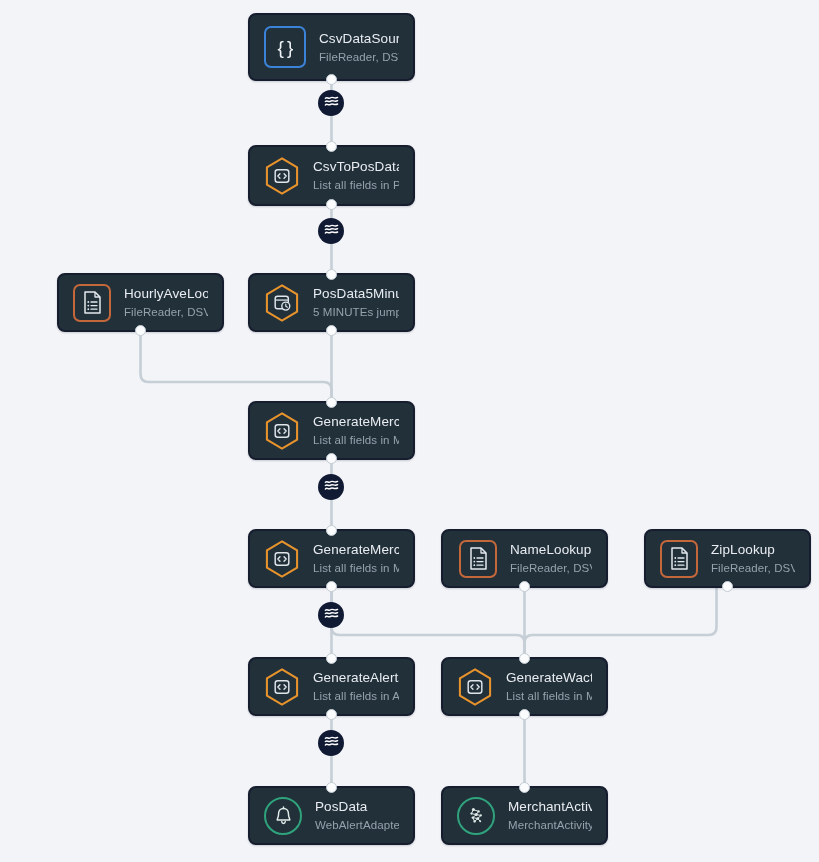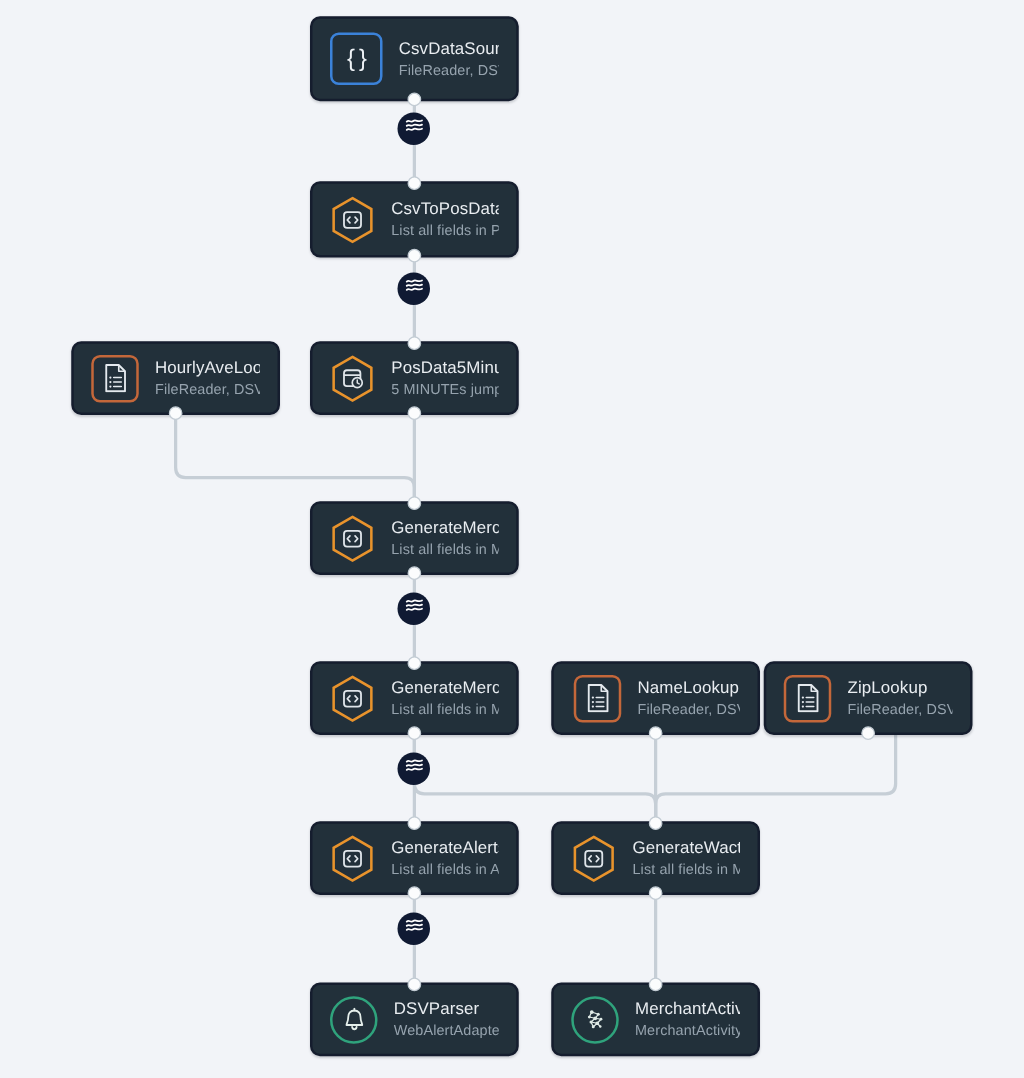--- a/index.html
+++ b/index.html
@@ -219,21 +219,21 @@
         <path d="M8 11 H14 M8 14.6 H14 M8 18.2 H14" stroke="#e4e9ee" stroke-width="1.3" stroke-linecap="round"></path>
       </svg>
     </div>
     <div class="labels">
       <div class="title">NameLookup</div>
       <div class="subtitle">FileReader, DSVParser</div>
     </div>
     <div class="port" style="left:50%;margin-left:-5.5px;bottom:-6px;"></div>
   </div>
 
-  <div class="node" style="left:611px;top:529px;width:167px;height:59px;">
+  <div class="node" style="left:644px;top:529px;width:167px;height:59px;">
     <div class="badge sq-orange" style="width:34px;height:34px;">
       <svg width="19" height="23" viewBox="0 0 19 23">
         <path d="M2 1 H12 L17 6 V22 H2 Z" fill="none" stroke="#e4e9ee" stroke-width="1.5" stroke-linejoin="round"></path>
         <path d="M12 1 V6 H17" fill="none" stroke="#e4e9ee" stroke-width="1.3" stroke-linejoin="round"></path>
         <circle cx="5.3" cy="11" r="0.9" fill="#e4e9ee"></circle>
         <circle cx="5.3" cy="14.6" r="0.9" fill="#e4e9ee"></circle>
         <circle cx="5.3" cy="18.2" r="0.9" fill="#e4e9ee"></circle>
         <path d="M8 11 H14 M8 14.6 H14 M8 18.2 H14" stroke="#e4e9ee" stroke-width="1.3" stroke-linecap="round"></path>
       </svg>
     </div>
@@ -278,21 +278,21 @@
 
   <div class="node" style="left:248px;top:786px;width:167px;height:59px;">
     <div class="badge circle-green" style="width:34px;height:34px;">
       <svg width="19" height="20" viewBox="0 0 19 20">
         <path d="M9.5 2.4 C6.3 2.4 4.6 4.6 4.6 7.6 C4.6 11.4 3.2 12.6 3.2 14 H15.8 C15.8 12.6 14.4 11.4 14.4 7.6 C14.4 4.6 12.7 2.4 9.5 2.4 Z" fill="none" stroke="#e4eeea" stroke-width="1.45" stroke-linejoin="round"></path>
         <path d="M9.5 1 V2.4" stroke="#e4eeea" stroke-width="1.45" stroke-linecap="round"></path>
         <path d="M7.7 15.6 C7.9 16.8 8.6 17.4 9.5 17.4 C10.4 17.4 11.1 16.8 11.3 15.6" fill="none" stroke="#e4eeea" stroke-width="1.45" stroke-linecap="round"></path>
       </svg>
     </div>
     <div class="labels">
-      <div class="title">DSVParser</div>
+      <div class="title">PosData</div>
       <div class="subtitle">WebAlertAdapter</div>
     </div>
     <div class="port" style="left:50%;margin-left:-5.5px;top:-6px;"></div>
   </div>
 
   <div class="node" style="left:441px;top:786px;width:167px;height:59px;">
     <div class="badge circle-green" style="width:34px;height:34px;">
       <svg width="21" height="21" viewBox="0 0 21 21">
         <g fill="#dfeae6">
           <circle cx="7.4" cy="4.6" r="1.5"></circle>

